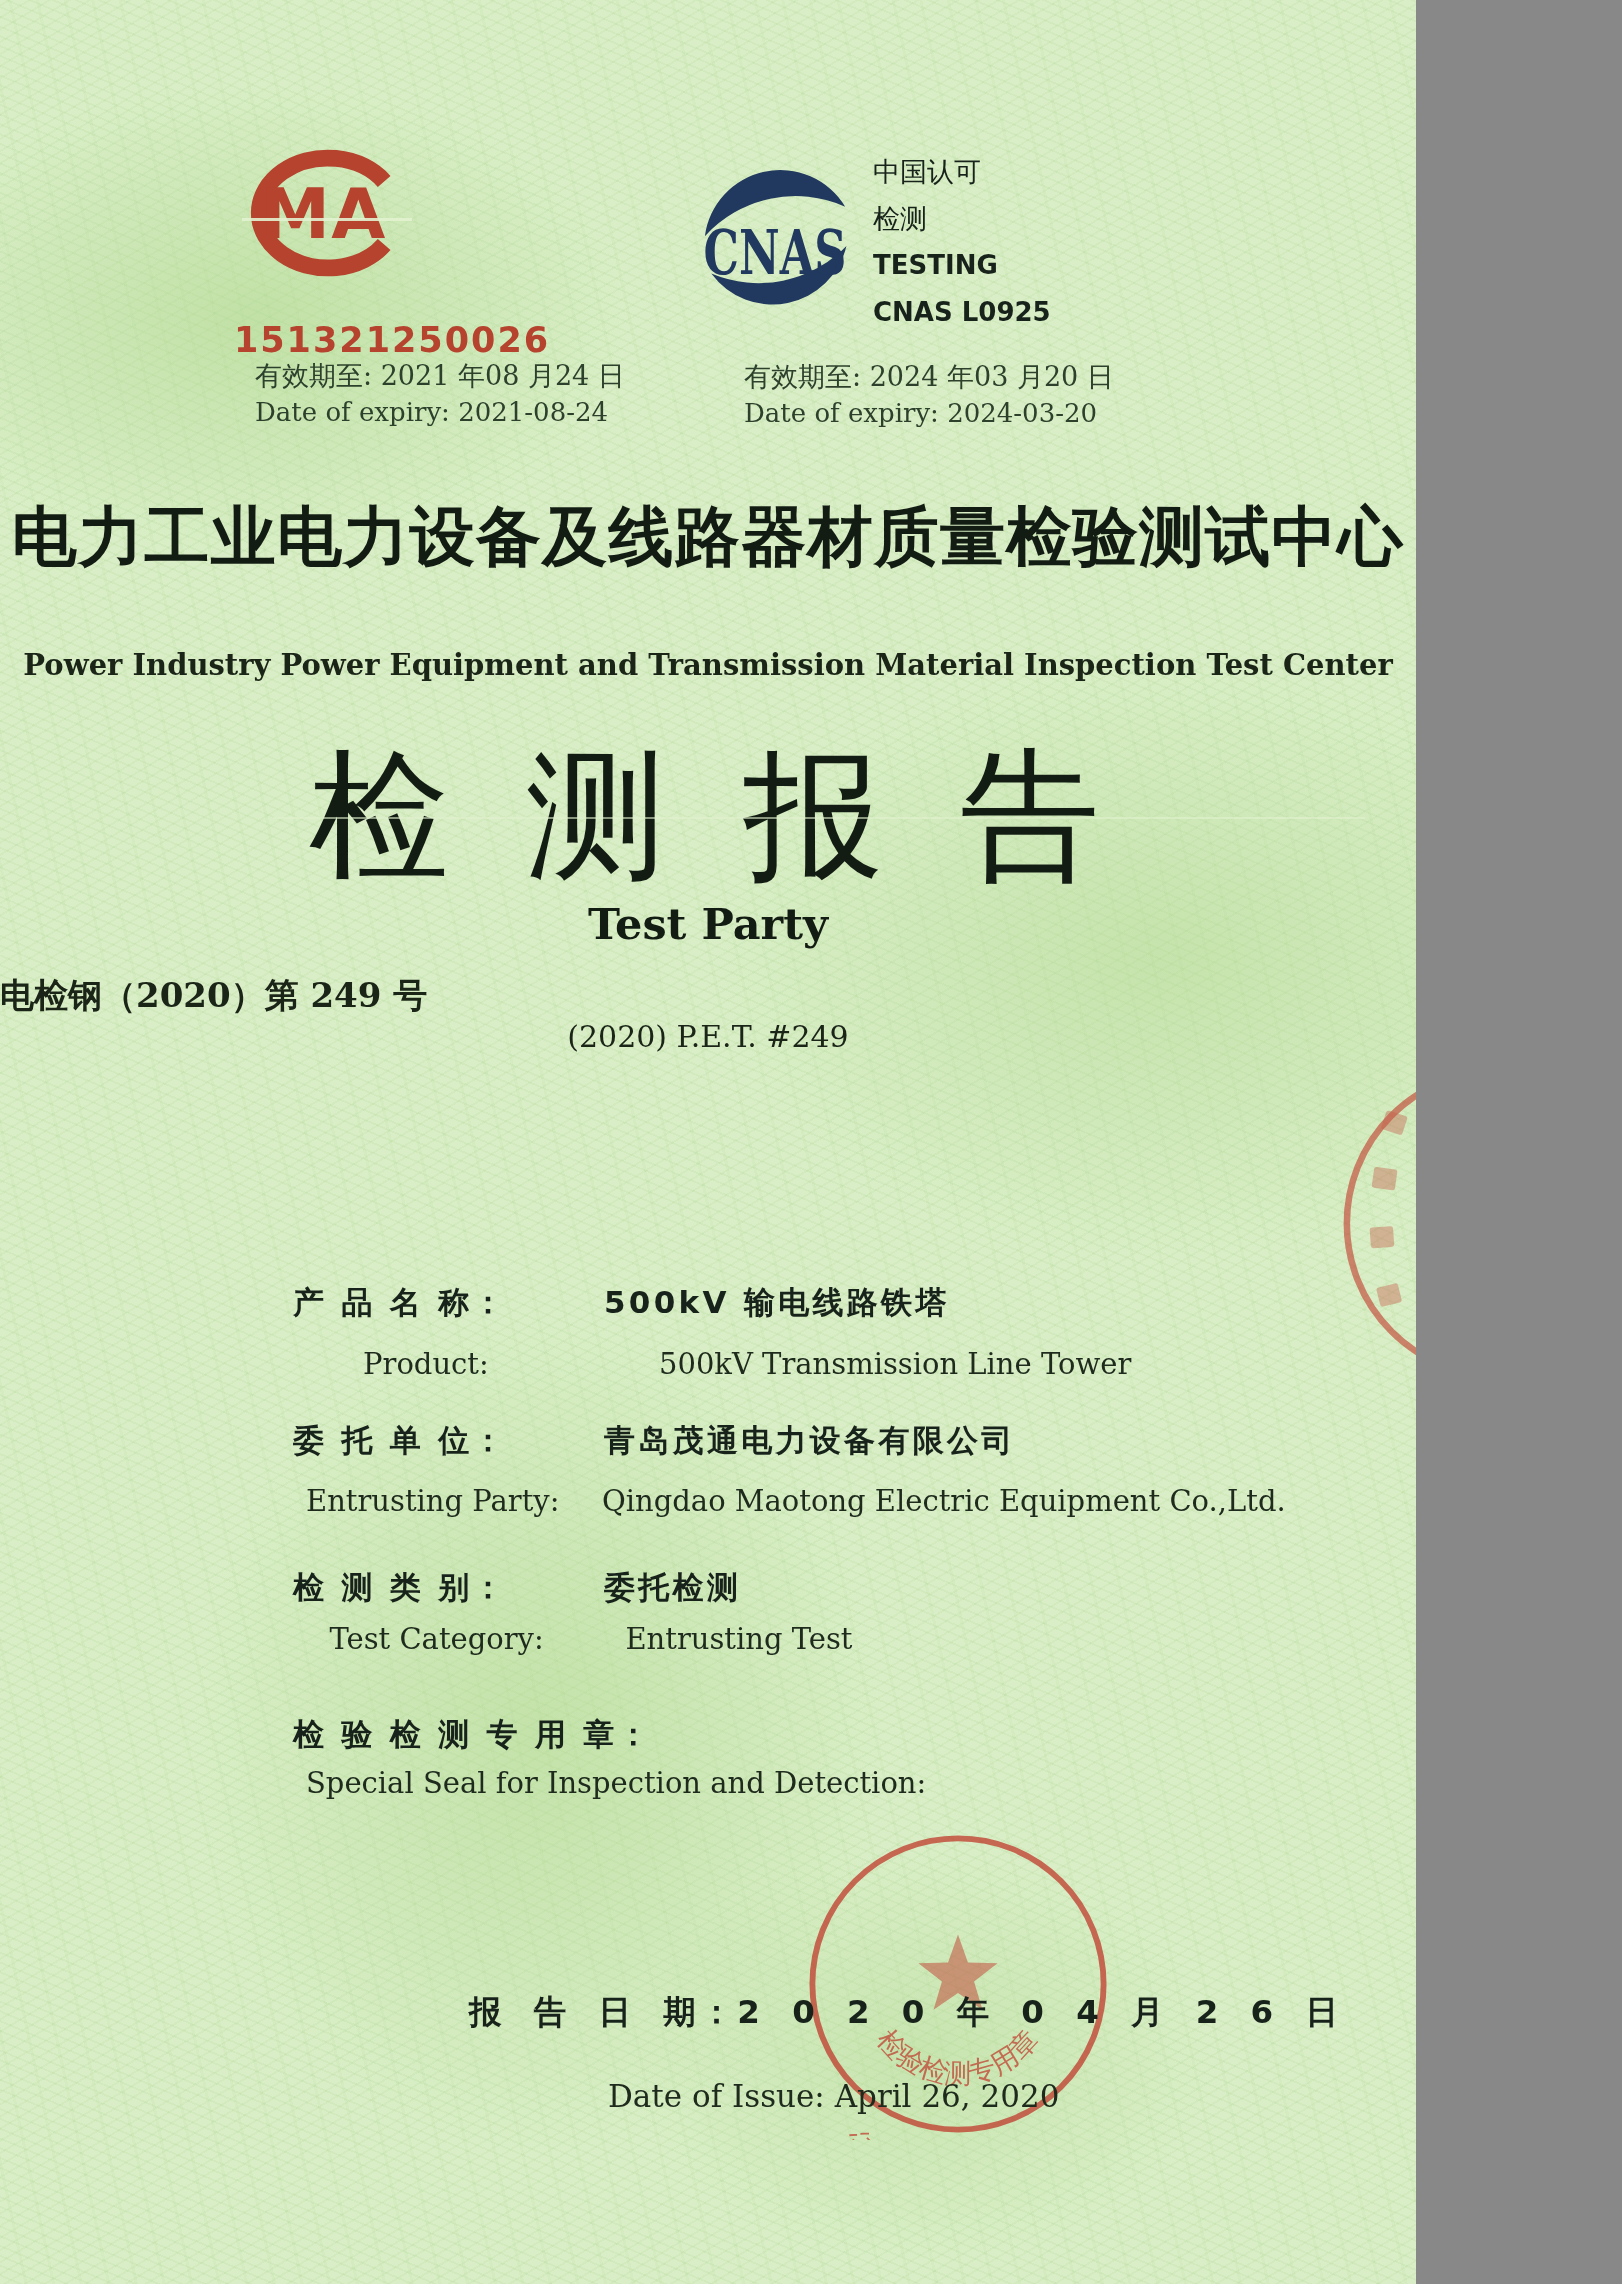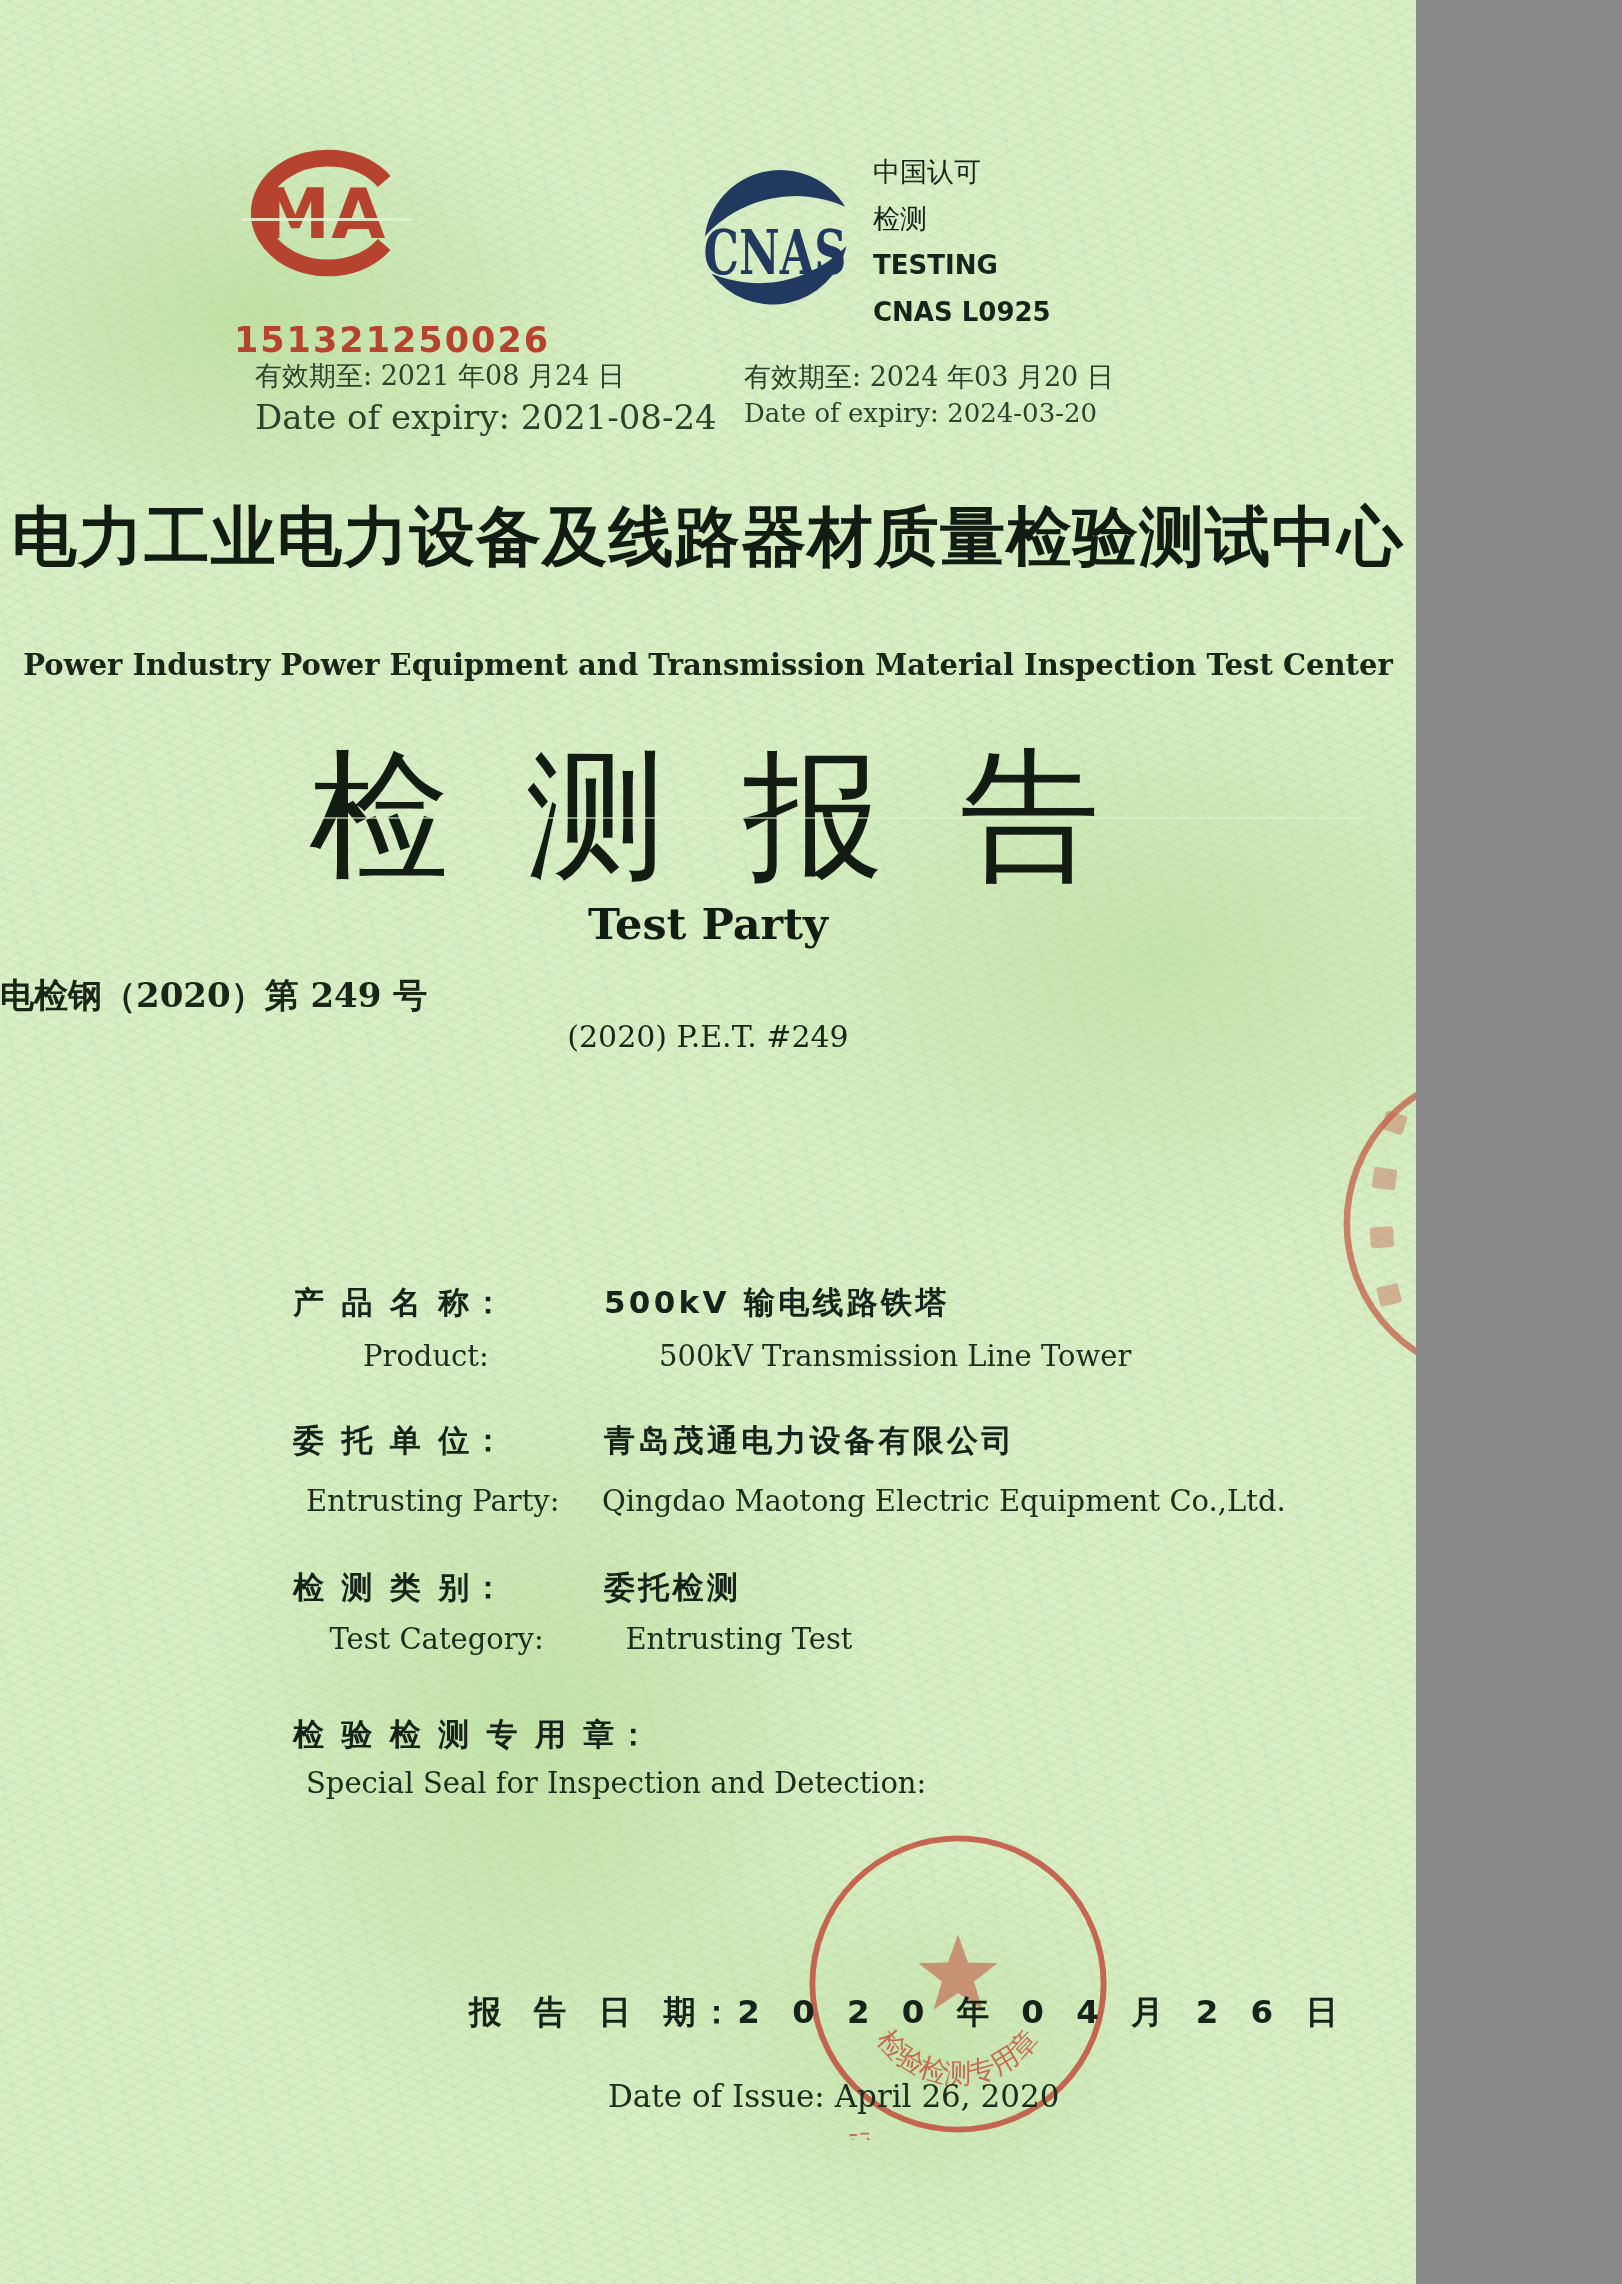--- a/index.html
+++ b/index.html
@@ -19,21 +19,21 @@
   }
   .abs{position:absolute; white-space:nowrap;}
   .serif{font-family:"DejaVu Serif","Liberation Serif",serif;}
 
   
   .cma-logo{left:250px; top:148px; width:156px; height:130px;}
   .cma-number{left:215px; top:320px; width:354px; text-align:center;
     font-size:35px; font-weight:700; letter-spacing:2px; color:#b5432e;}
   .cma-expiry-cn{left:255px; top:358px; font-size:27px; color:#2c402b;
     font-family:"DejaVu Serif",serif;}
-  .cma-expiry-en{left:255px; top:397px; font-size:34px; color:#2c402b;
+  .cma-expiry-en{left:255px; top:397px; font-size:26px; color:#2c402b;
     font-family:"DejaVu Serif",serif;}
 
   
   .cnas-logo{left:701px; top:138px; width:148px; height:203px;}
   .cnas-side{left:873px; top:148px; line-height:47px; font-size:27px; color:#17231a;}
   .cnas-side .b{font-weight:700; font-size:26px; font-family:"DejaVu Sans",sans-serif;}
   .cnas-side .s{font-family:"DejaVu Serif",serif;}
   .cnas-expiry-cn{left:744px; top:359px; font-size:27px; color:#2c402b; font-family:"DejaVu Serif",serif;}
   .cnas-expiry-en{left:744px; top:398px; font-size:26px; color:#2c402b; font-family:"DejaVu Serif",serif;}
 
@@ -54,21 +54,21 @@
 
   
   .cn-line{left:293px; font-size:31px; font-weight:700; letter-spacing:3.3px; color:#17231a;}
   .cn-label{display:inline-block; min-width:311px;}
   .en-line{left:306px; font-size:29px; color:#1d2a1c; font-family:"DejaVu Serif",serif;}
   .en-label{display:inline-block; min-width:296px;}
   .r1cn{top:1282px;} .r1en{top:1339px;}
   .r2cn{top:1420px;} .r2en{top:1484px;}
   .r3cn{top:1567px;} .r3en{top:1622px;}
   .r4cn{top:1714px;} .r4en{top:1766px;}
-  .r1en .en-label{padding-left:57px;}
+  .r1en .en-label{padding-left:57px;margin-top:8px;}
   .r3en .en-label{padding-left:23.4px;}
 
   
   .date-cn{left:455px; top:1991px; font-size:32.5px; font-weight:700;
     letter-spacing:4.6px; word-spacing:11.7px; color:#17231a; z-index:3;margin-left:14px;}
   .date-en{left:608px; top:2078px; font-size:31px; color:#1d2a1c;
     font-family:"DejaVu Serif",serif; z-index:3;}
 
   
   .seal{left:802px; top:1828px; width:312px; height:312px; z-index:2; opacity:.88;}

